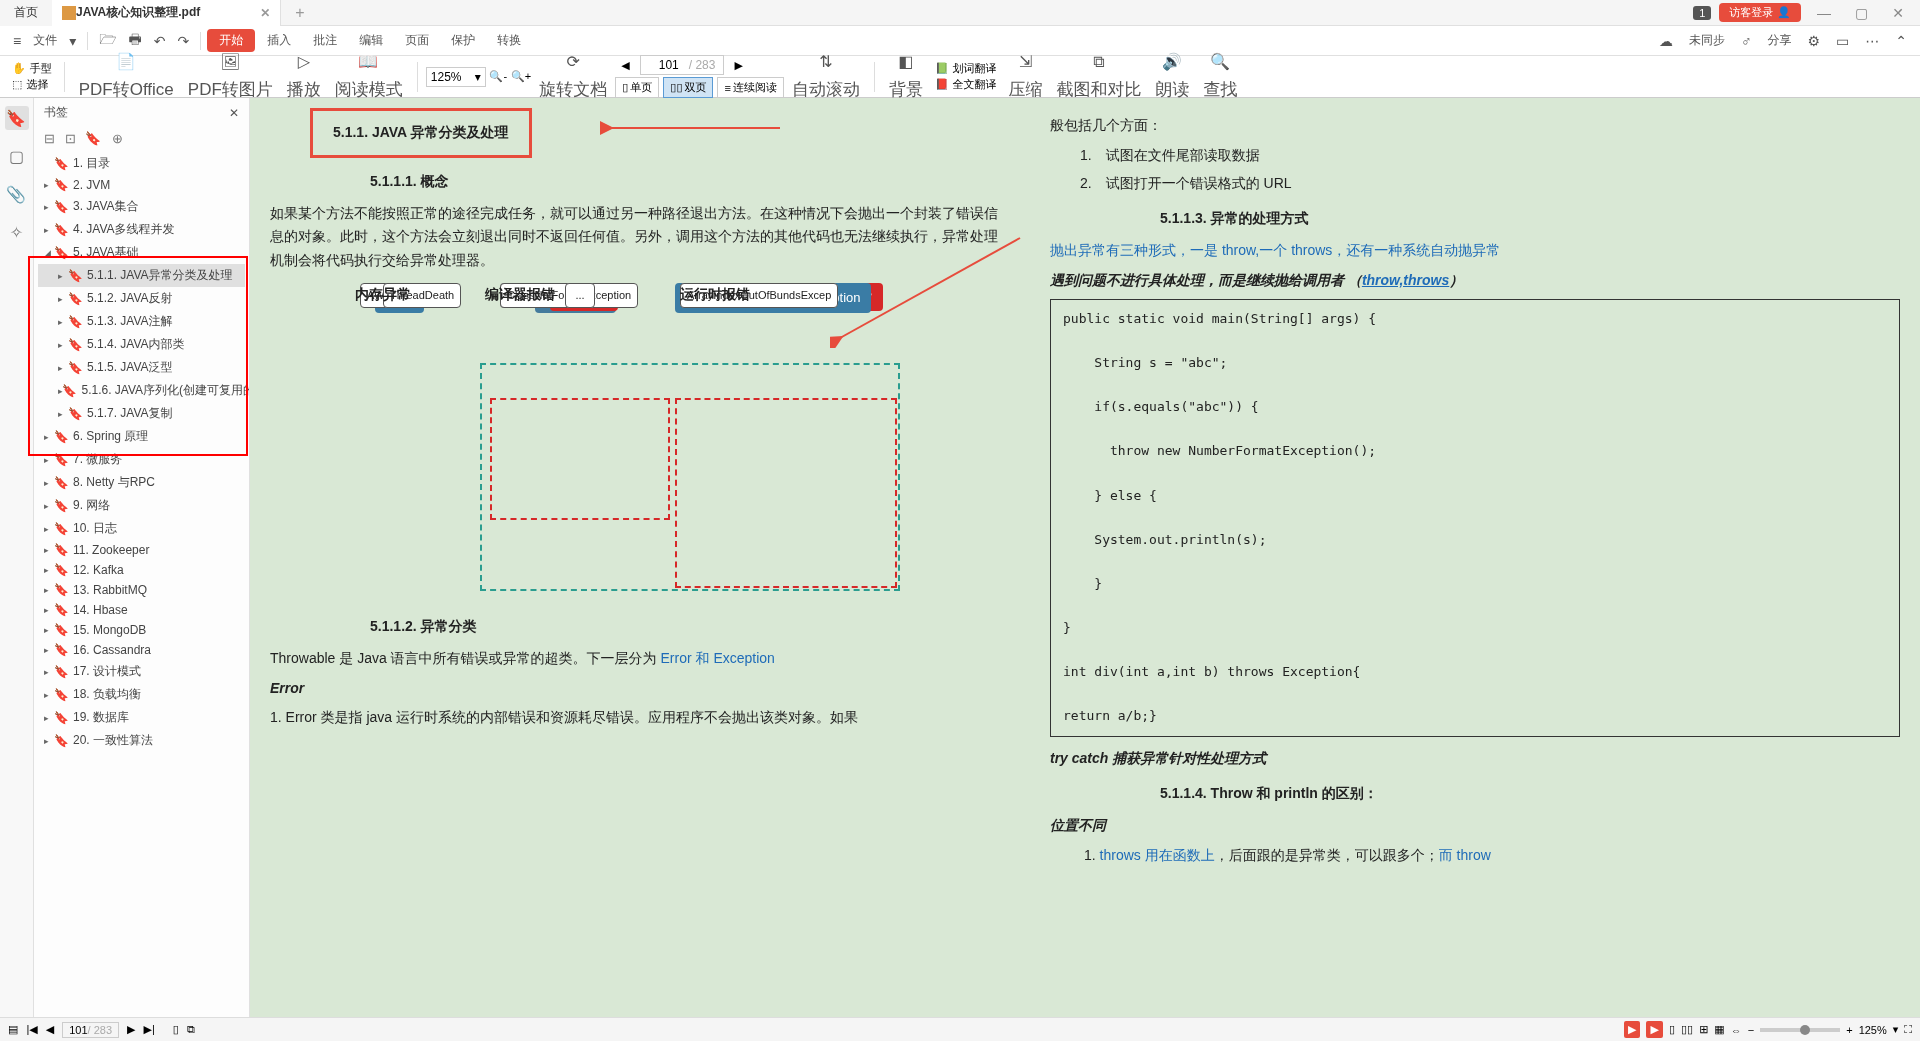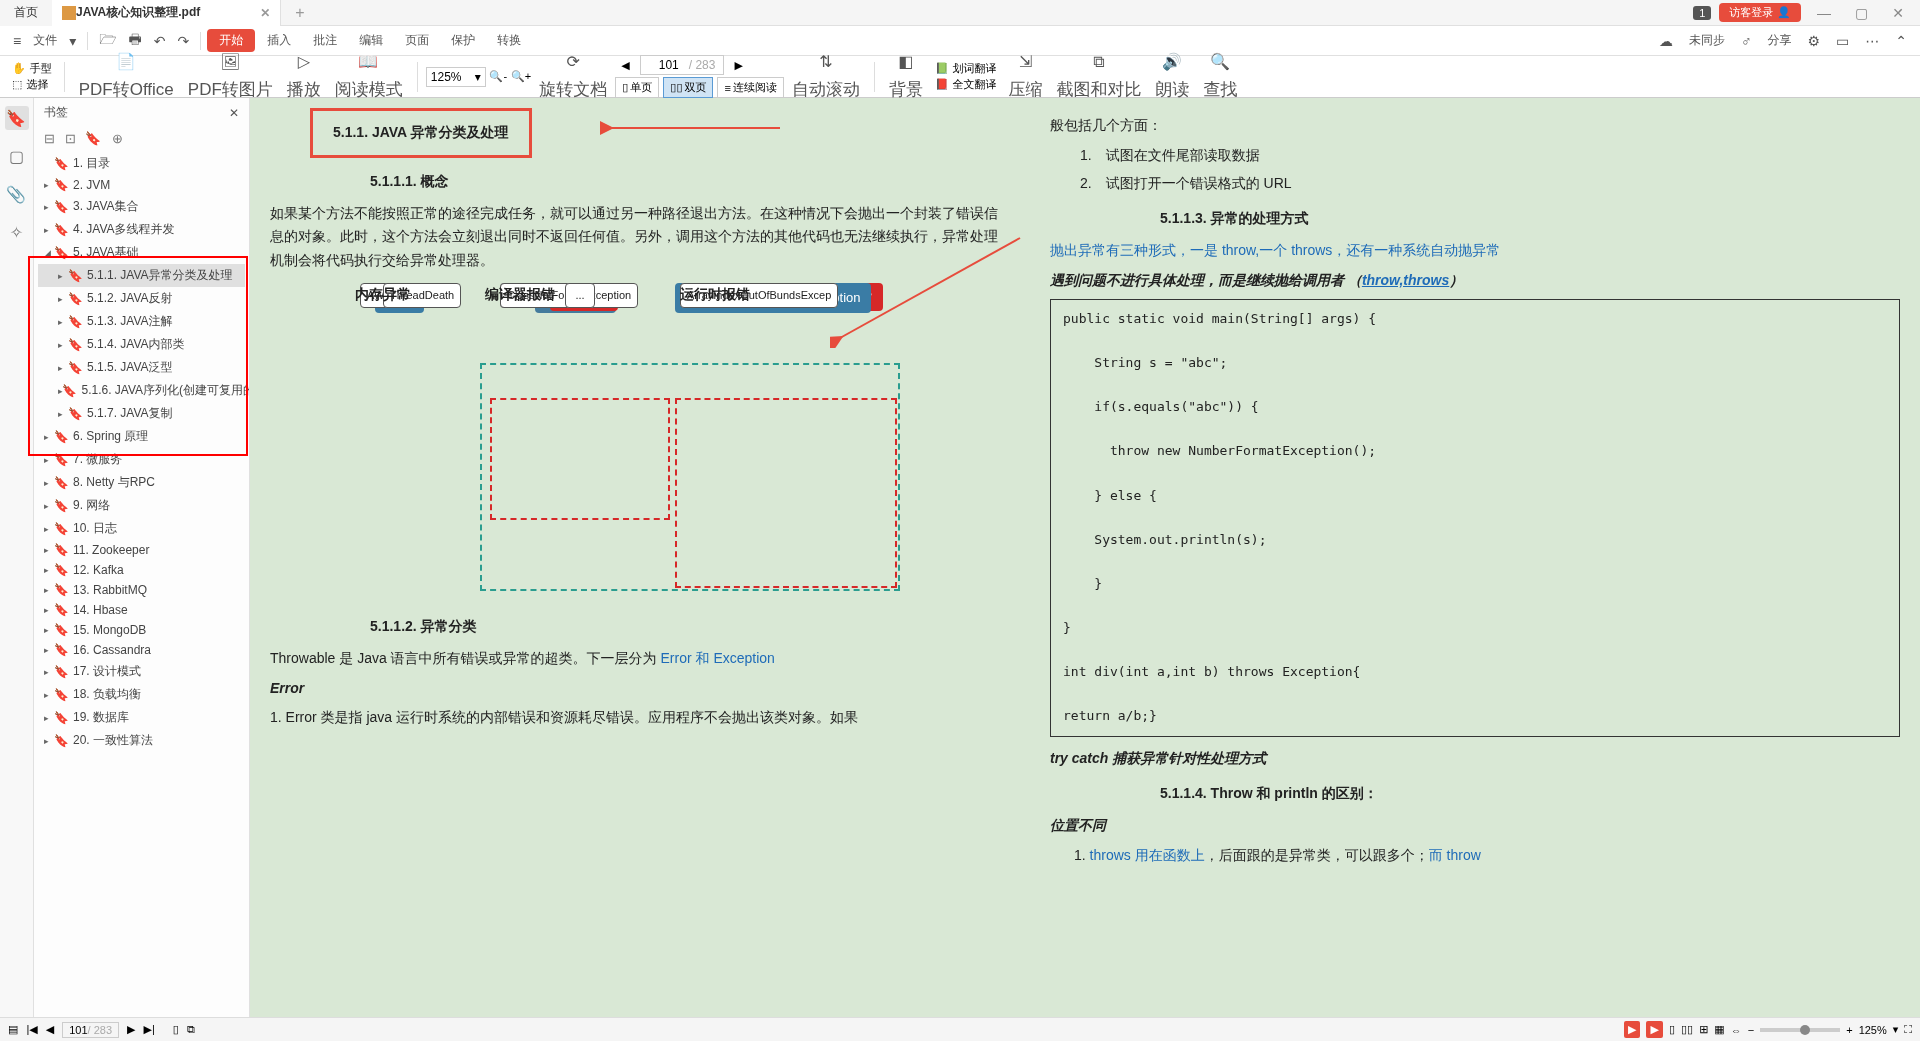--- a/index.html
+++ b/index.html
@@ -502,21 +502,21 @@
     }
 
 }
 
 int div(int a,int b) throws Exception{
 
 return a/b;}</div>
       <div class="para bold-it" style="margin-top:10px">try catch 捕获异常针对性处理方式</div>
       <div class="h3" style="margin-left:110px">5.1.1.4.    Throw 和 println 的区别：</div>
       <div class="para bold-it">位置不同</div>
-      <div class="para" style="margin-left:24px"><span>1.    </span><span class="blue-text">throws 用在函数上</span><span>，后面跟的是异常类，可以跟多个；</span><span class="blue-text">而 throw</span></div>
+      <div class="para" style="margin-left:34px"><span>1.    </span><span class="blue-text">throws 用在函数上</span><span>，后面跟的是异常类，可以跟多个；</span><span class="blue-text">而 throw</span></div>
     </div>
   </div>
 </div>
 
 <div class="statusbar">
   <span>▤</span>
   <span>|◀</span>
   <span>◀</span>
   <div class="status-page">
       <span>101</span>

